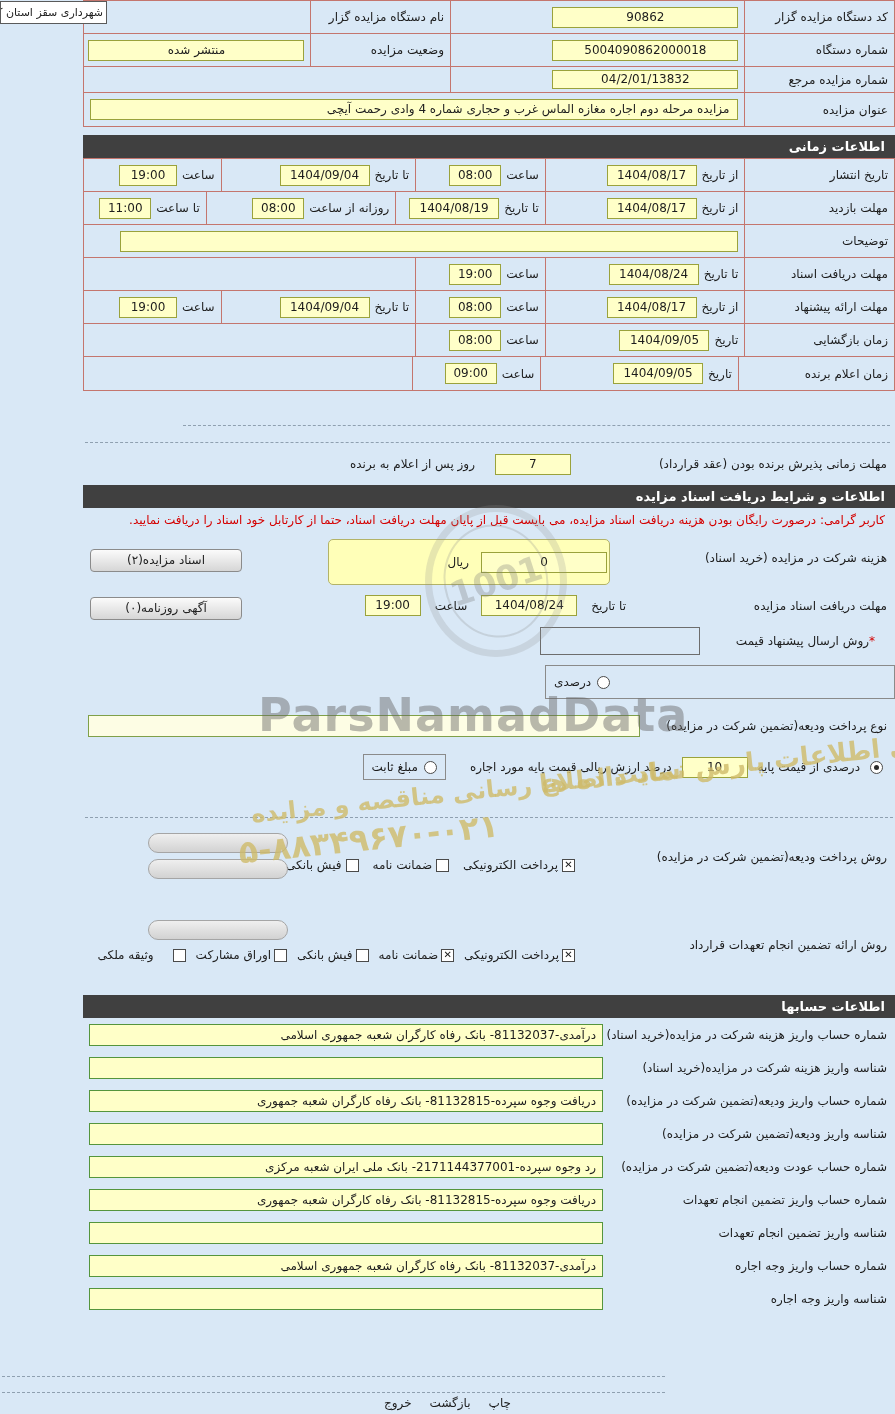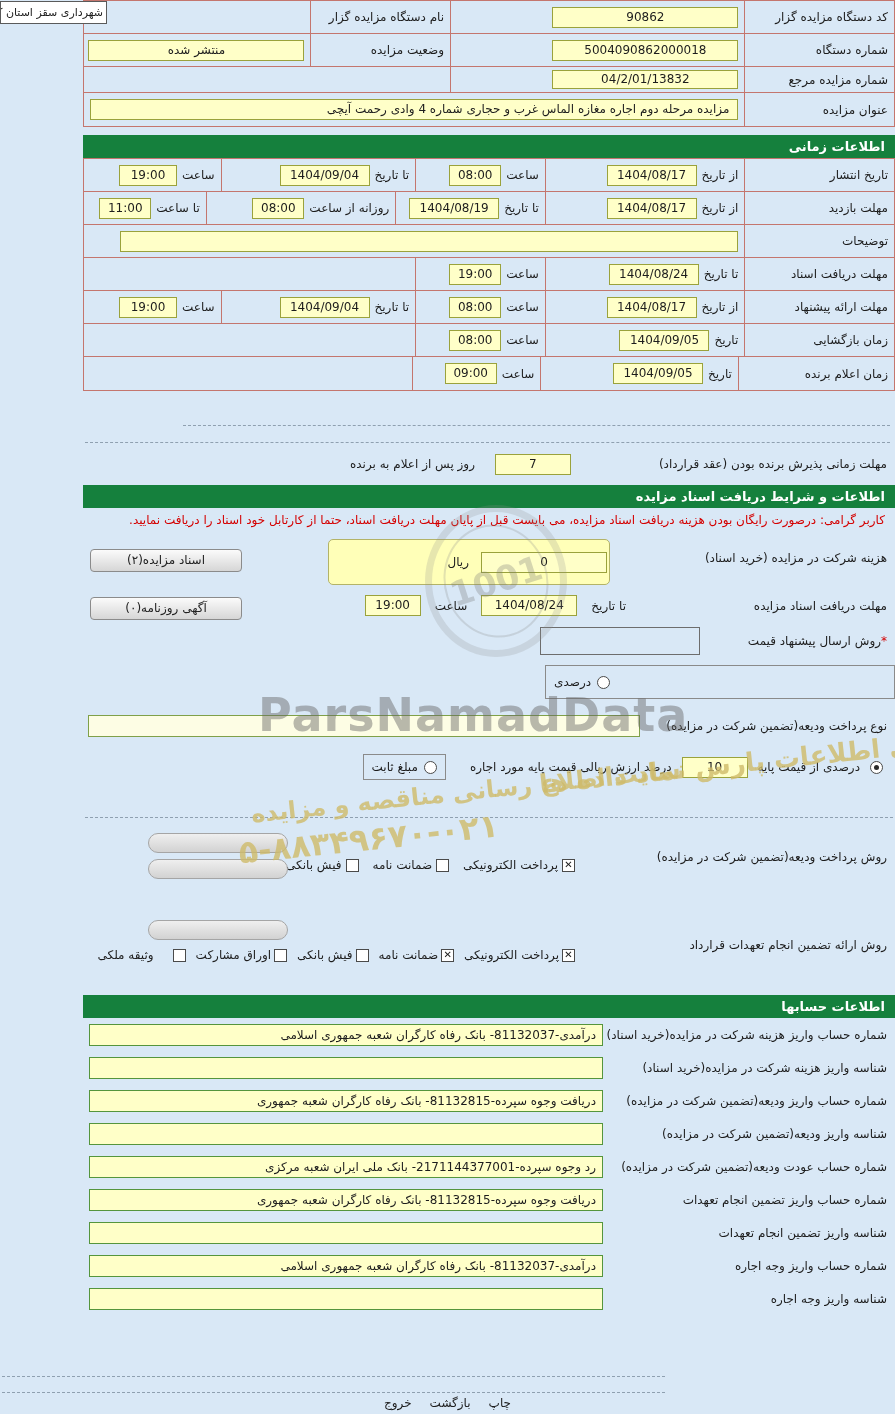--- a/index.html
+++ b/index.html
@@ -12,21 +12,21 @@
   .ltr{direction:ltr;unicode-bidi:isolate}
 
   
   .rtable{border:1px solid #c4766e;background:#d9e8f6}
   .rrow{display:flex;border-bottom:1px solid #c4766e}
   .rrow:last-child{border-bottom:none}
   .rcell{display:flex;align-items:center;border-left:1px solid #c4766e;padding-right:6px;gap:5px;overflow:hidden}
   .rcell:last-child{border-left:none}
   .lbltxt{font-size:12px;color:#1d1d1d;white-space:nowrap}
 
-  .sec-header{height:23px;background:#15803d;color:#fff;font-weight:bold;font-size:13px;line-height:23px;padding-right:10px;margin-top:8px}
+  .sec-header{height:23px;background:#404040;color:#fff;font-weight:bold;font-size:13px;line-height:23px;padding-right:10px;margin-top:8px}
 
   .dashline{border-top:1px dashed #8fa0b0;height:0}
 
   .gbtn{display:inline-block;width:152px;height:23px;background:linear-gradient(#fbfbfb,#d6d6d6);border:1px solid #8b8b8b;border-radius:4px;font-size:12px;color:#222;text-align:center;line-height:21px;cursor:pointer;font-family:"DejaVu Sans",sans-serif}
 
   .cb{width:13px;height:13px;border:1px solid #4a4a4a;background:#fff;display:inline-flex;align-items:center;justify-content:center;font-size:10px;line-height:1;color:#1a1a1a;flex:none}
   .cb.checked::before{content:"✕"}
   .radio{width:13px;height:13px;border:1px solid #4a4a4a;border-radius:50%;background:#fff;display:inline-block;position:relative;flex:none}
   .radio.checked::after{content:"";position:absolute;inset:3px;background:#2b2b2b;border-radius:50%}
 
@@ -271,21 +271,21 @@
         <span class="lbltxt">تا تاریخ</span>
         <span class="inp ltr" style="width:96px">1404/08/24</span>
         <span class="lbltxt">ساعت</span>
         <span class="inp ltr" style="width:56px">19:00</span>
       </div>
       <button class="gbtn" style="position:absolute;left:7px;top:2px">آگهی روزنامه(۰)</button>
     </div>
 
 
     <div style="display:flex;align-items:center;height:36px">
-      <span style="width:195px;padding-right:8px;white-space:nowrap"><span style="color:#d40000">*</span><span>روش ارسال پیشنهاد قیمت</span></span>
+      <span style="width:195px;padding-right:20px;white-space:nowrap"><span style="color:#d40000">*</span><span>روش ارسال پیشنهاد قیمت</span></span>
       <span class="emptybox" style="width:160px"></span>
     </div>
 
     <div style="margin-top:6px;width:350px;border:1px solid #8a8a8a;display:flex;height:34px">
       <div style="flex:1;display:flex;align-items:center;justify-content:flex-end;gap:6px;padding-left:8px">
         <span class="radio"></span>
         <span class="lbltxt">درصدی</span>
       </div>
     </div>
 

